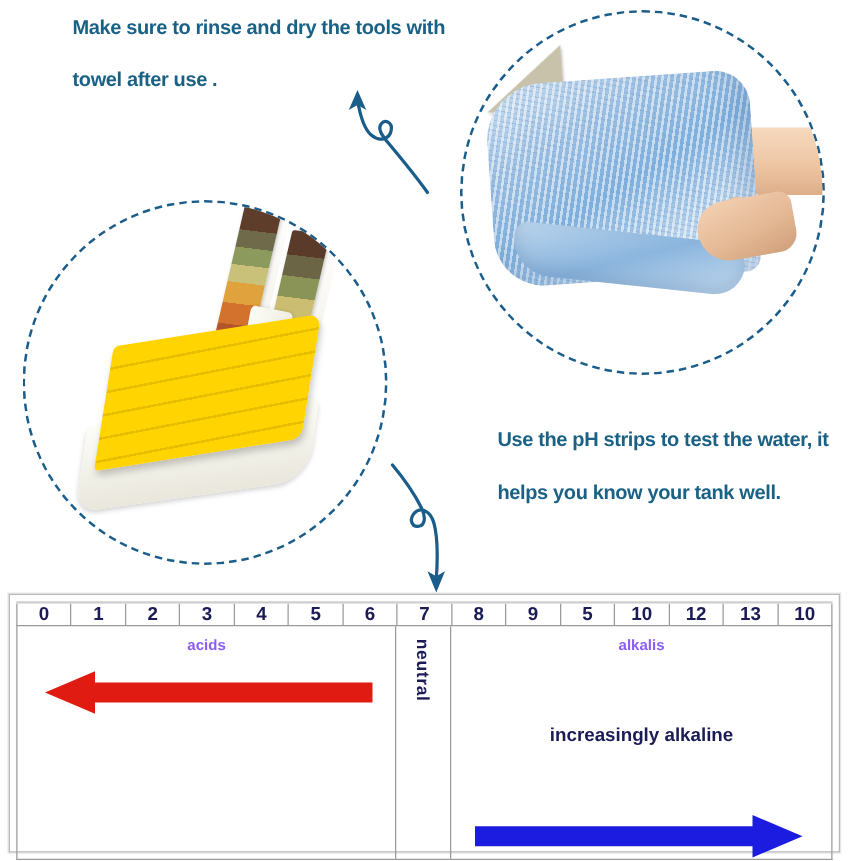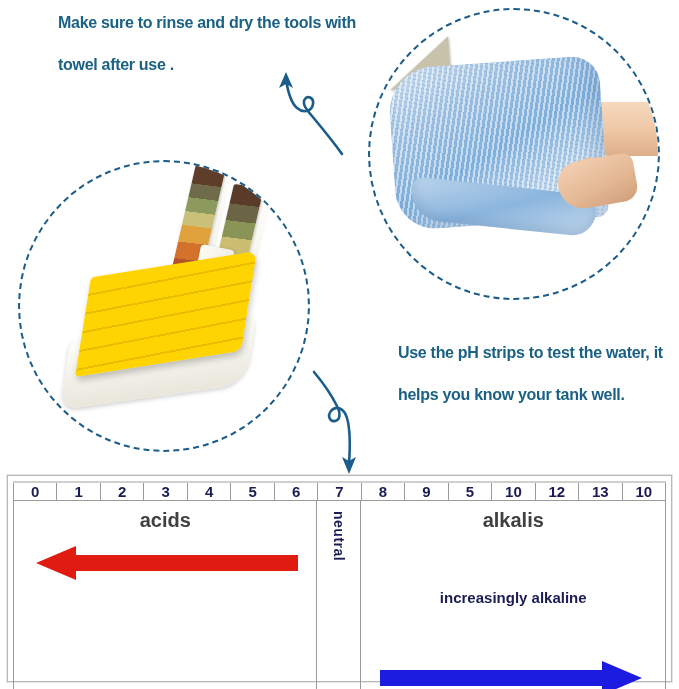--- a/index.html
+++ b/index.html
@@ -232,23 +232,23 @@
     align-items: center;
     justify-content: flex-start;
     padding-top: 8px;
     position: relative;
   }
   .band-acids   { flex: 0 0 46.62%; border-right: 1px solid #9a9a9a; }
   .band-neutral { flex: 0 0 6.76%;  border-right: 1px solid #9a9a9a; }
   .band-alkalis { flex: 1 1 auto; gap: 44px; }
 
   .band-title {
-    font-size: 20px;
-    font-weight: bold;
-    color: #404040;
+    font-size: 12px;
+    font-weight: bold;
+    color: #8b5cf6;
     margin-bottom: 13px;
   }
   .band-sub {
     font-size: 15px;
     font-weight: bold;
     color: #1b1b55;
     margin-bottom: 10px;
   }
   .neutral-label {
     font-size: 14px;

